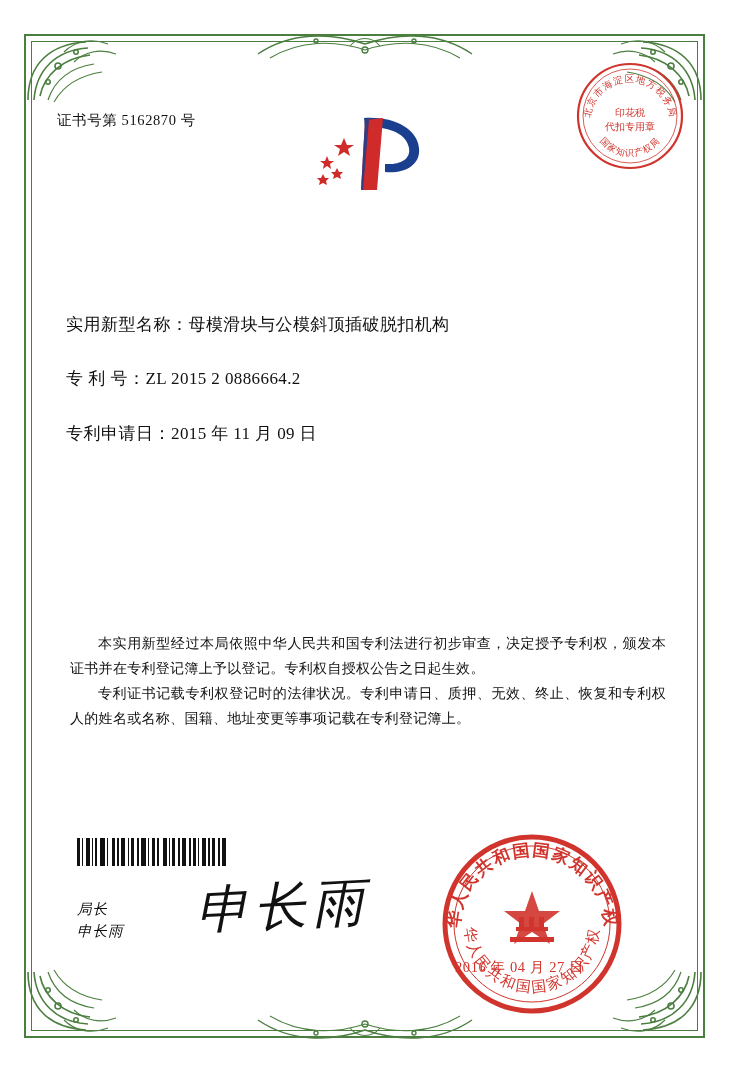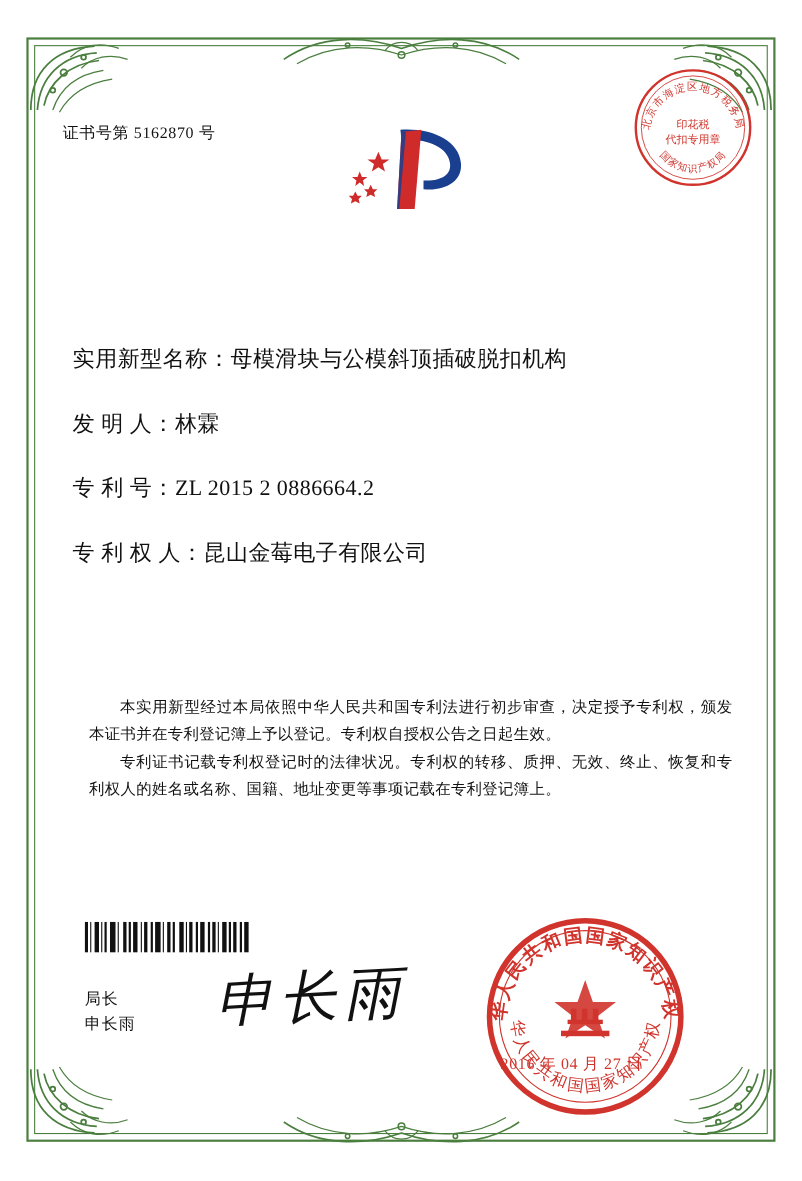--- a/index.html
+++ b/index.html
@@ -104,21 +104,21 @@
   }
 
   
   .fields {
     position: absolute;
     left: 66px;
     top: 313px;
     width: 600px;
   }
   .field-row {
-    font-size: 20px;
+    font-size: 17px;
     line-height: 1.4;
     color: #111;
     margin-bottom: 30.5px;
     white-space: nowrap;
   }
   .field-label {
     display: inline;
     letter-spacing: 0.5px;
   }
   .field-value {
@@ -131,21 +131,21 @@
     position: absolute;
     left: 66px;
     top: 631px;
     width: 600px;
     font-size: 14px;
     line-height: 25px;
     color: #111;
     text-align: justify;
   }
   .body-text p {
-    margin: 0 0 0 15px;
+    margin: 0 0 0 4px;
     text-indent: 2em;
     letter-spacing: 0.3px;
   }
 
   
   .barcode {
     position: absolute;
     left: 77px;
     top: 838px;
     width: 172px;
@@ -162,20 +162,21 @@
 
   
   .sig-block {
     position: absolute;
     left: 77px;
     top: 898px;
     font-size: 14.5px;
     line-height: 22px;
     letter-spacing: 1px;
     color: #111;
+    font-style: italic;
   }
   .signature-script {
     position: absolute;
     left: 196px;
     top: 872px;
     font-size: 52px;
     color: #111;
     font-family: "DejaVu Serif", serif;
     font-style: italic;
     letter-spacing: 6px;
@@ -328,33 +329,30 @@
       <textPath href="#arcBotTax" startOffset="50%" text-anchor="middle">国家知识产权局</textPath>
     </text>
   </svg>
 
 
   <div class="fields">
     <div class="field-row">
       <span class="field-label">实用新型名称：</span><span class="field-value">母模滑块与公模斜顶插破脱扣机构</span>
     </div>
     <div class="field-row">
-      <span class="field-label">发 明 人：</span><span class="field-value">林霖</span>
-    </div>
-    <div class="field-row">
       <span class="field-label">专 利 号：</span><span class="field-value">ZL 2015 2 0886664.2</span>
     </div>
     <div class="field-row">
-      <span class="field-label">专 利 权 人：</span><span class="field-value">昆山金莓电子有限公司</span>
+      <span class="field-label">专利申请日：</span><span class="field-value">2015 年 11 月 09 日</span>
     </div>
   </div>
 
   <div class="body-text">
     <p>本实用新型经过本局依照中华人民共和国专利法进行初步审查，决定授予专利权，颁发本证书并在专利登记簿上予以登记。专利权自授权公告之日起生效。</p>
-    <p>专利证书记载专利权登记时的法律状况。专利权的转移、质押、无效、终止、恢复和专利权人的姓名或名称、国籍、地址变更等事项记载在专利登记簿上。</p>
+    <p>专利证书记载专利权登记时的法律状况。专利申请日、质押、无效、终止、恢复和专利权人的姓名或名称、国籍、地址变更等事项记载在专利登记簿上。</p>
   </div>
 
   <div class="barcode">
     <i style="width:3px"></i>
       <i style="width:2px;background:transparent"></i>
     <i style="width:1px"></i>
       <i style="width:3px;background:transparent"></i>
     <i style="width:4px"></i>
       <i style="width:2px;background:transparent"></i>
     <i style="width:1px"></i>

